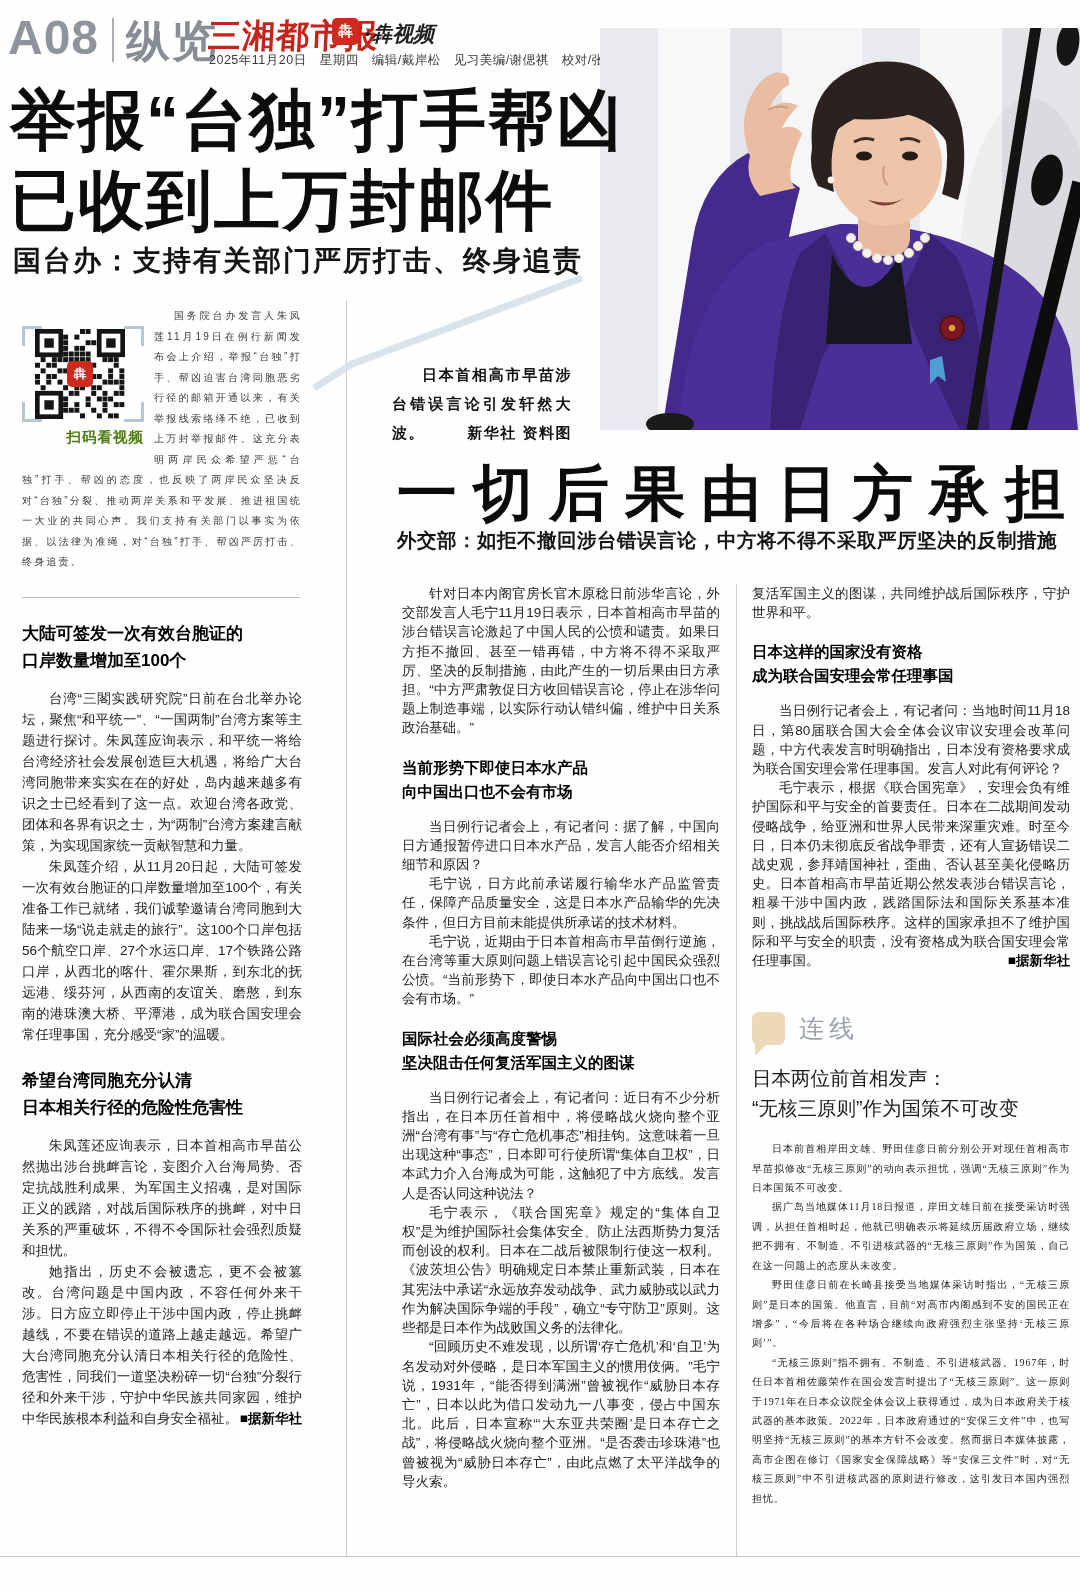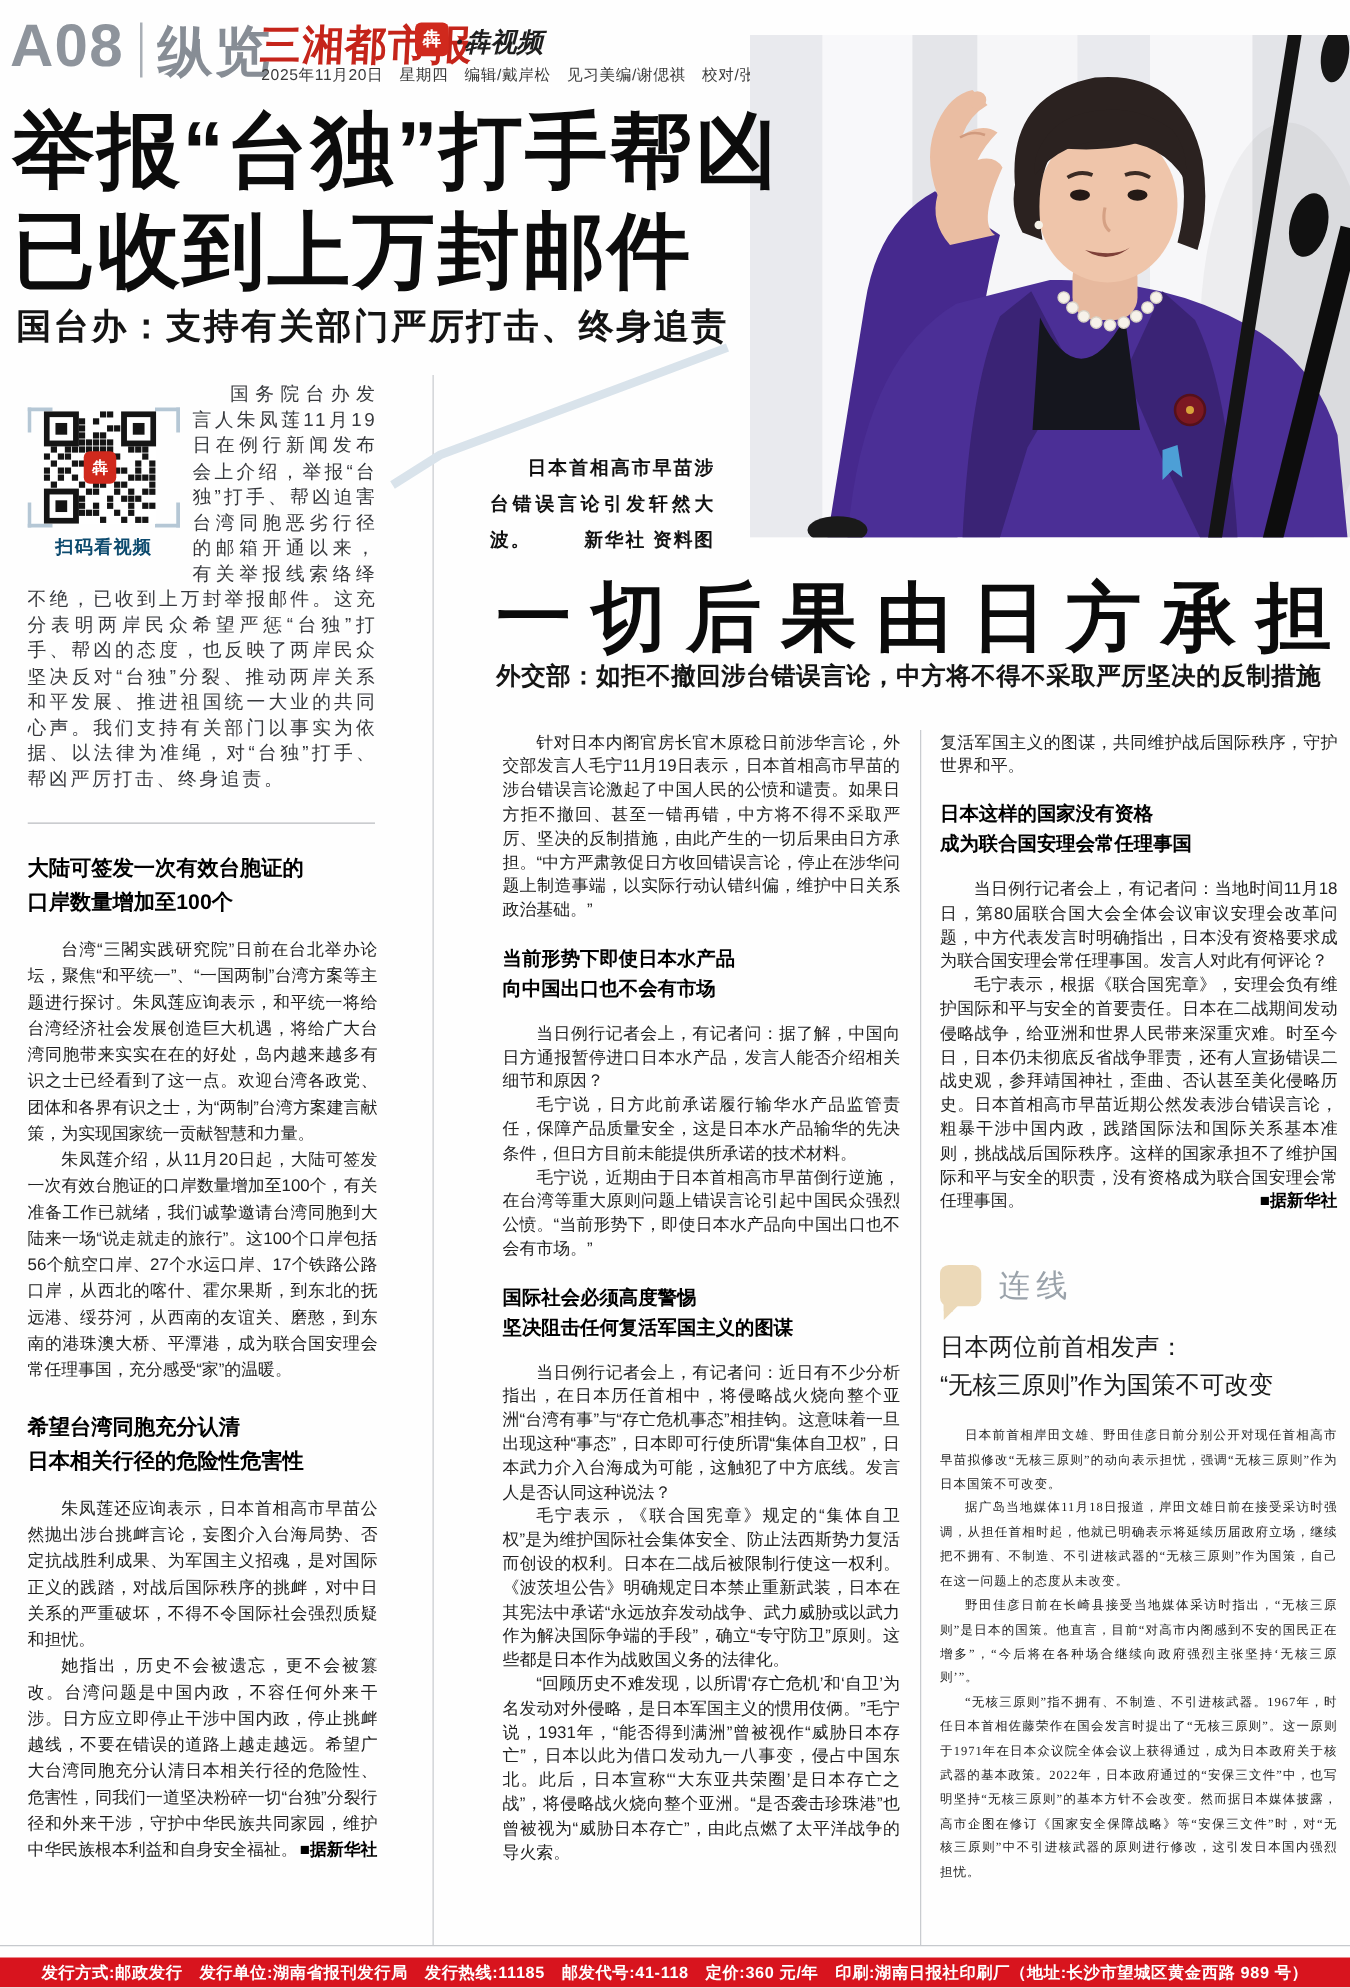--- a/index.html
+++ b/index.html
@@ -40,23 +40,23 @@
   .leftcol{left:22px;top:300px;width:280px;height:1256px;overflow:hidden;}
   .qr-wrap{float:left;width:122px;height:132px;margin:26px 10px 6px 0;position:relative;}
   .qr-corner{position:absolute;width:17px;height:17px;border:0 solid #b5c7d5;}
   .qr-corner.tl{left:0;top:0;border-left-width:3px;border-top-width:3px;}
   .qr-corner.tr{right:0;top:0;border-right-width:3px;border-top-width:3px;}
   .qr-corner.bl{left:0;top:76px;border-left-width:3px;border-bottom-width:3px;}
   .qr-corner.br{right:0;top:76px;border-right-width:3px;border-bottom-width:3px;}
   .qr-box{position:absolute;left:13px;top:3px;width:90px;height:90px;}
   .qr-center{position:absolute;left:45px;top:35px;width:26px;height:26px;background:#d0291d;border-radius:5px;
              color:#fff;font-size:13px;font-weight:bold;display:flex;align-items:center;justify-content:center;}
-  .qr-label{position:absolute;left:0;top:102px;width:122px;text-align:center;font-size:14.5px;font-weight:bold;
-            color:#0c4a6e;letter-spacing:1px;}
-  .intro{font-size:15px;line-height:20.5px;color:#37393d;text-align:justify;text-indent:2em;
+  .qr-label{position:absolute;left:0;top:102px;width:122px;text-align:right;font-size:14.5px;font-weight:bold;
+            color:#4d7c0f;letter-spacing:1px;}
+  .intro{font-size:10px;line-height:20.5px;color:#37393d;text-align:justify;text-indent:2em;
          letter-spacing:2.2px;margin:0;padding-top:6px;}
   .thin-rule{clear:both;width:278px;height:1px;background:#b9bcc0;margin:24px 0 0 0;}
   .leftcol h3{font-size:17px;line-height:27px;font-weight:bold;color:#000;margin:22px 0 14px 0;}
   .leftcol p.body-p{font-size:13.5px;line-height:21px;color:#222;text-align:justify;
                     text-indent:2em;margin:0 0 0 0;}
 
   
   .main-hl{left:397px;top:454px;width:683px;font-size:60px;font-weight:900;color:#0b0b0b;
            letter-spacing:16px;white-space:nowrap;}
   .main-deck{left:397px;top:527px;width:683px;font-size:19.5px;font-weight:bold;color:#151515;letter-spacing:0.5px;}
@@ -322,17 +322,14 @@
       <span>“无核三原则”作为国策不可改变</span>
     </h2>
     <div class="serifblock">
         <p class="body-p">日本前首相岸田文雄、野田佳彦日前分别公开对现任首相高市早苗拟修改“无核三原则”的动向表示担忧，强调“无核三原则”作为日本国策不可改变。</p>
         <p class="body-p">据广岛当地媒体11月18日报道，岸田文雄日前在接受采访时强调，从担任首相时起，他就已明确表示将延续历届政府立场，继续把不拥有、不制造、不引进核武器的“无核三原则”作为国策，自己在这一问题上的态度从未改变。</p>
         <p class="body-p">野田佳彦日前在长崎县接受当地媒体采访时指出，“无核三原则”是日本的国策。他直言，目前“对高市内阁感到不安的国民正在增多”，“今后将在各种场合继续向政府强烈主张坚持‘无核三原则’”。</p>
         <p class="body-p">“无核三原则”指不拥有、不制造、不引进核武器。1967年，时任日本首相佐藤荣作在国会发言时提出了“无核三原则”。这一原则于1971年在日本众议院全体会议上获得通过，成为日本政府关于核武器的基本政策。2022年，日本政府通过的“安保三文件”中，也写明坚持“无核三原则”的基本方针不会改变。然而据日本媒体披露，高市企图在修订《国家安全保障战略》等“安保三文件”时，对“无核三原则”中不引进核武器的原则进行修改，这引发日本国内强烈担忧。</p>
       </div>
   </div>
 
-  <div class="abs footer-bar">
-    <span>发行方式:邮政发行　发行单位:湖南省报刊发行局　发行热线:11185　邮发代号:41-118　定价:360 元/年　印刷:湖南日报社印刷厂（地址:长沙市望城区黄金西路 989 号）</span>
-  </div>
 
 </div>
 
 </body></html>

